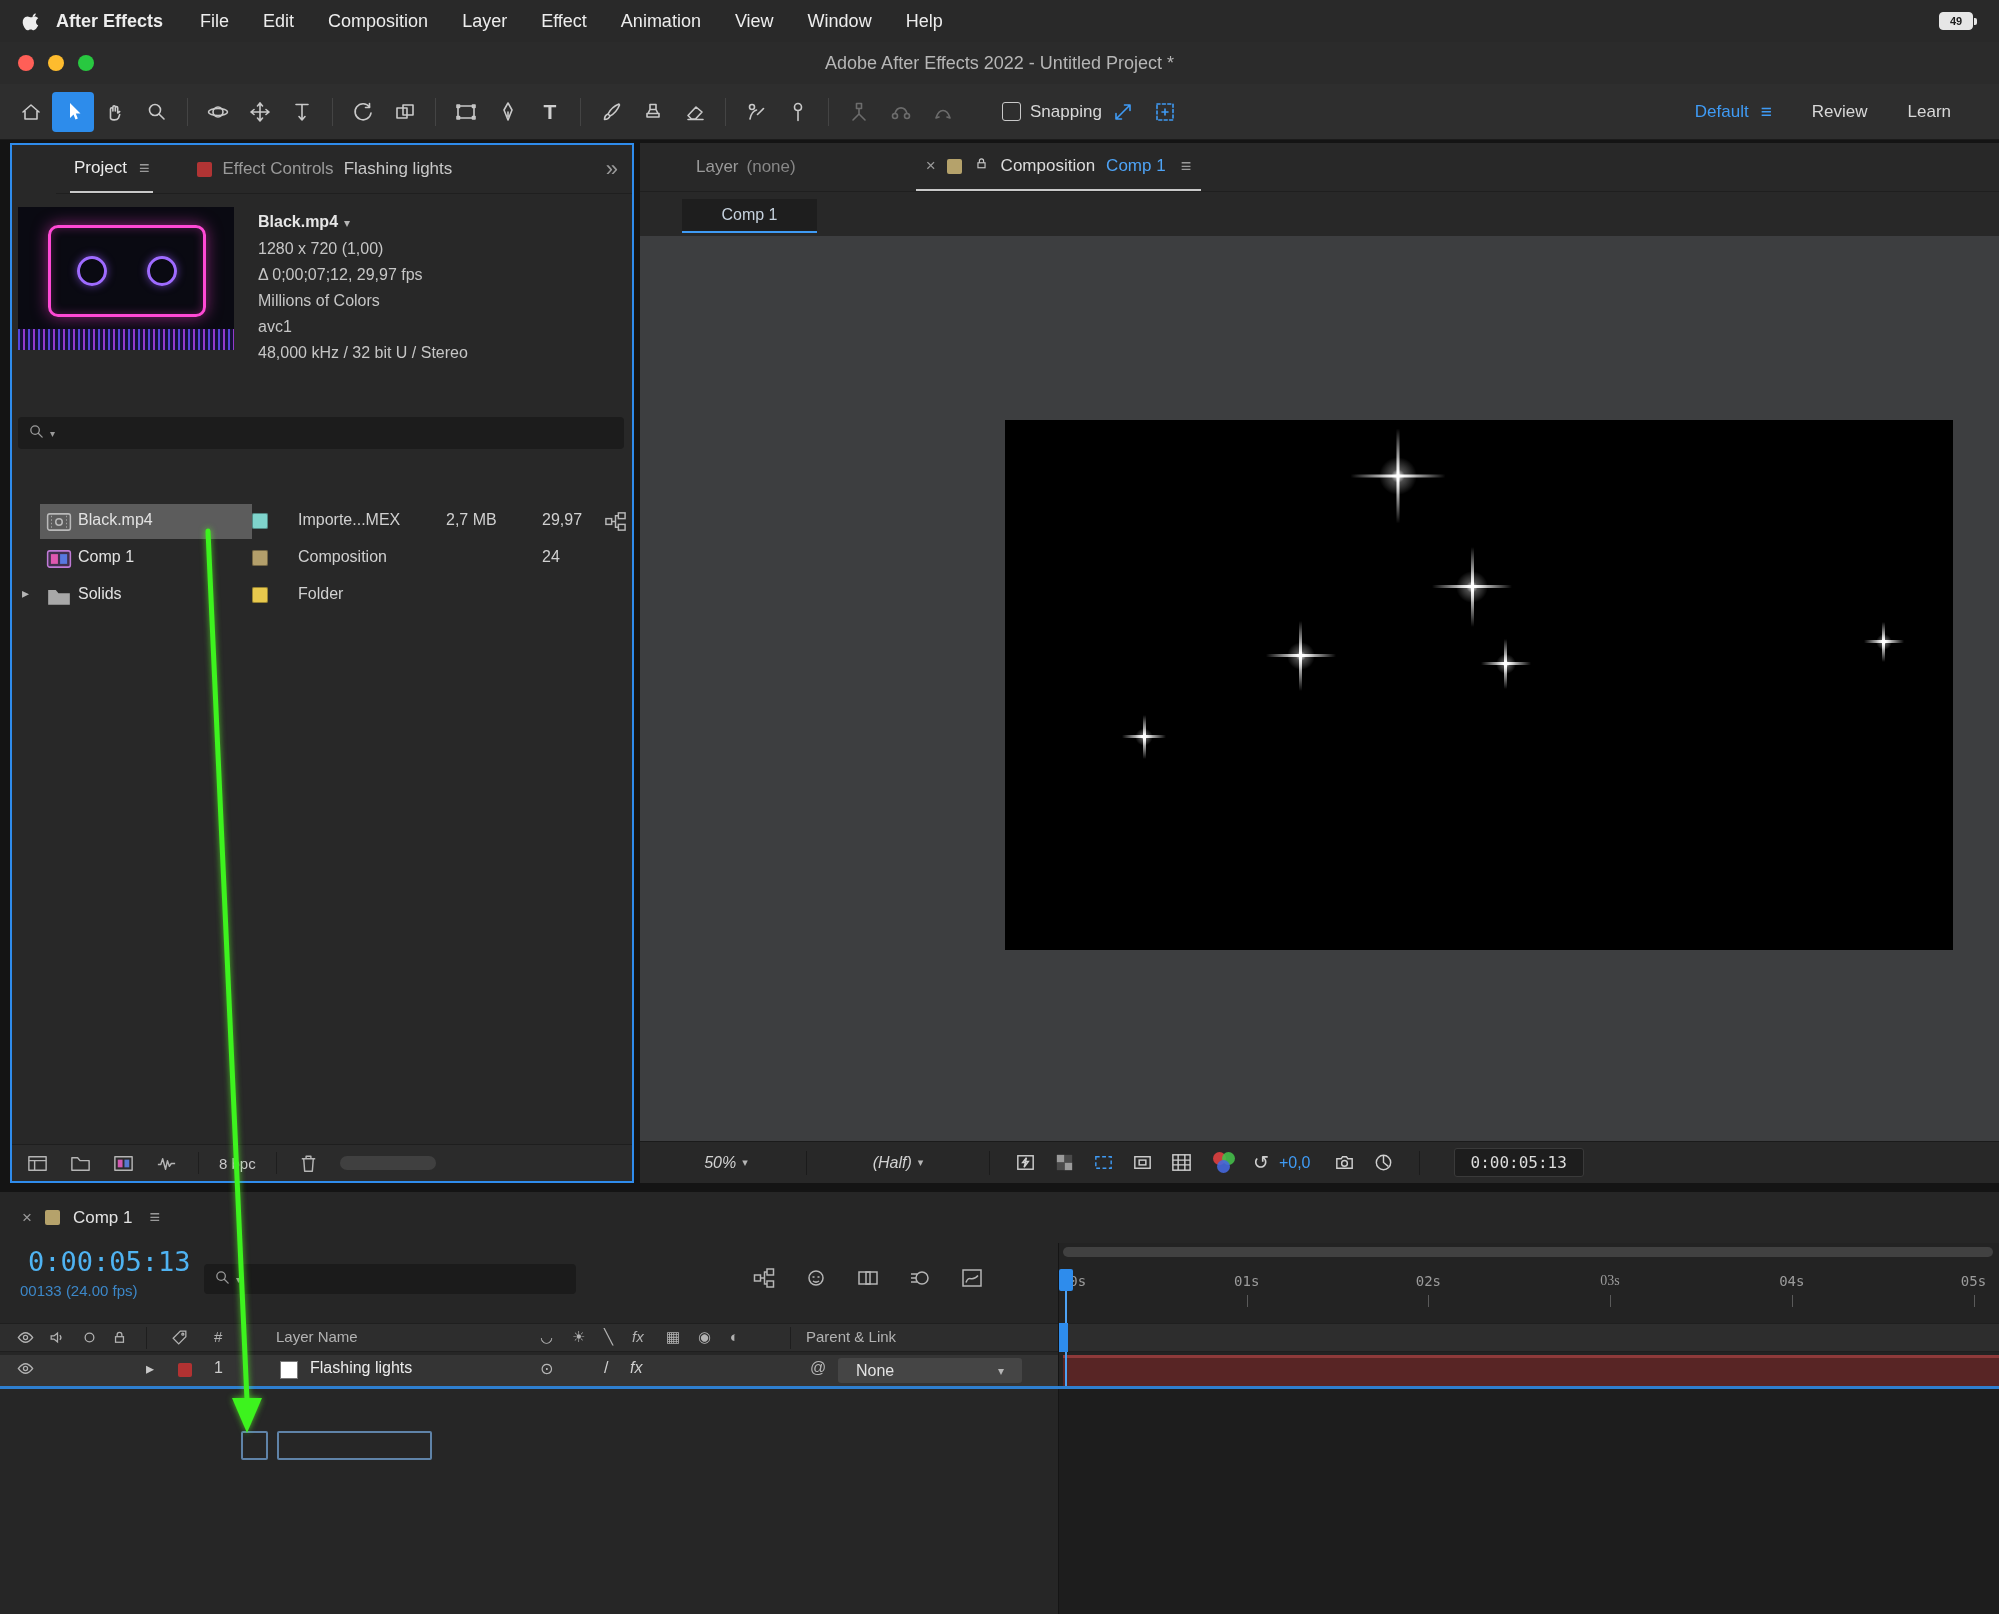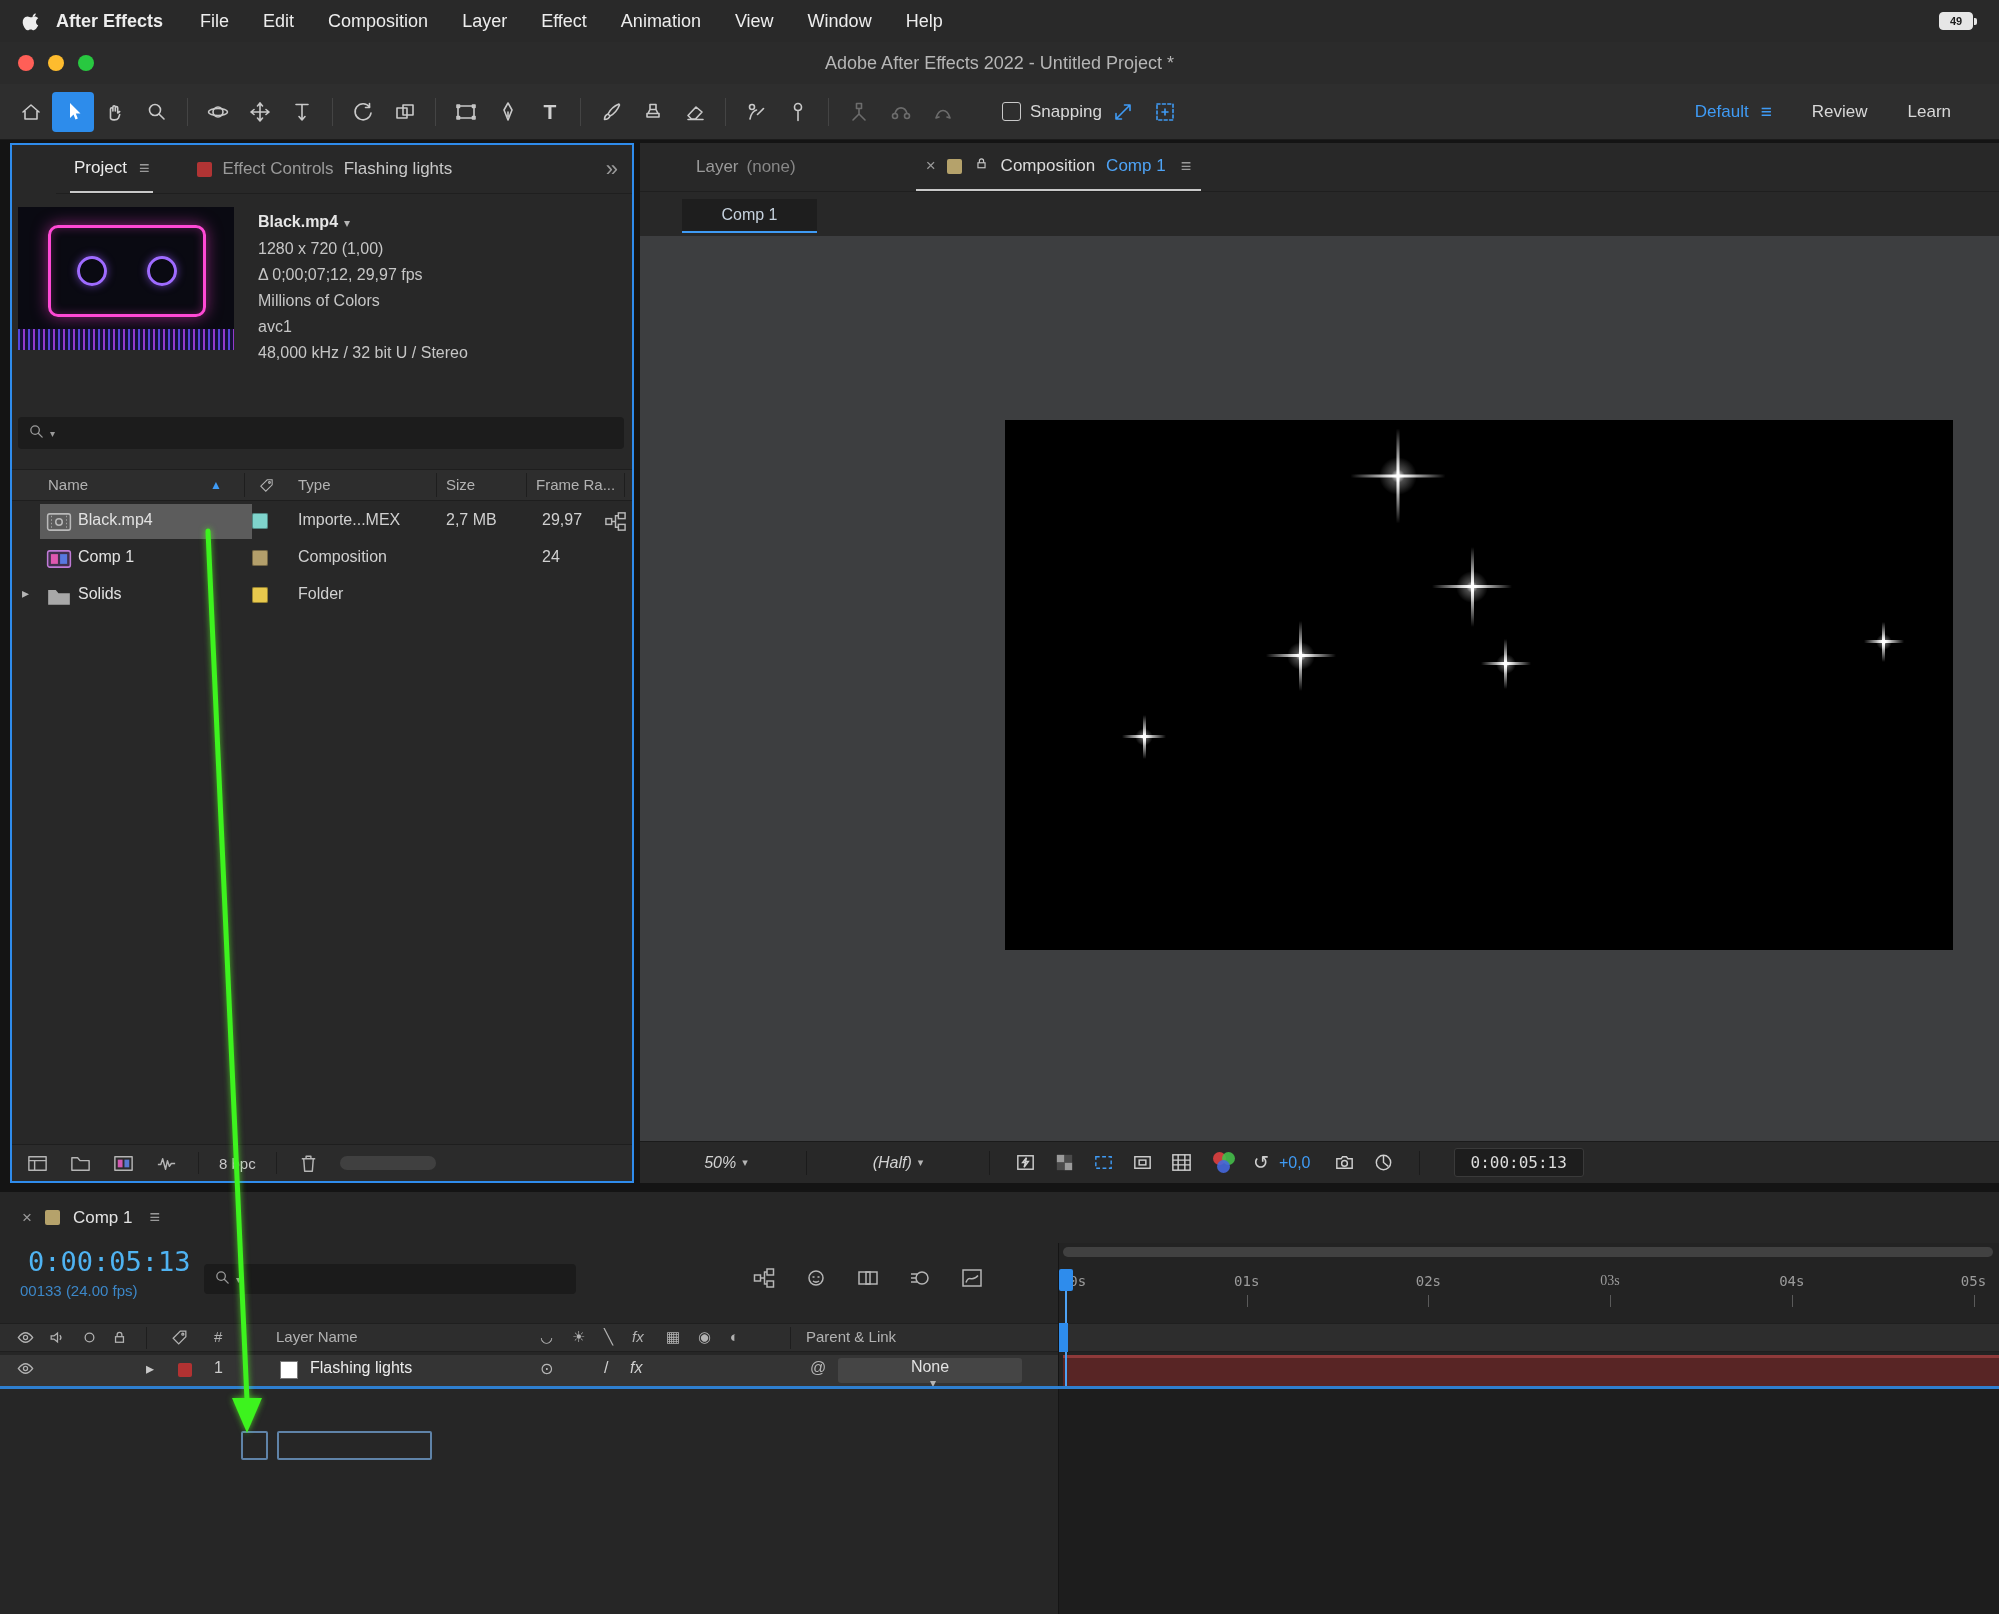--- a/index.html
+++ b/index.html
@@ -149,21 +149,21 @@
   .tl-picons svg{width:24px;height:24px;} .tl-picons svg *{stroke:#b5b5b5;fill:none;stroke-width:1.5;}
   .tl-colhead{position:absolute;left:0;top:131px;width:1058px;height:29px;background:#2d2d2d;
     border-top:1px solid #1f1f1f;border-bottom:1px solid #1f1f1f;box-sizing:border-box;font-size:15px;color:#b2b2b2;}
   .tl-colhead>span{position:absolute;top:4px;}
   .hicon svg{width:19px;height:19px;} .hicon svg *{stroke:#b2b2b2;fill:none;stroke-width:1.6;}
   .tl-layerrow{position:absolute;left:0;top:163px;width:1058px;height:31px;background:#343434;font-size:16px;color:#ececec;}
   .tl-layerrow>span{position:absolute;top:4px;}
   .lr-chip{width:14px;height:14px;background:#b23232;border-radius:2px;top:8px!important;}
   .lr-swatch{width:18px;height:18px;background:#ffffff;border:1px solid #777;box-sizing:border-box;top:6px!important;}
   .none-dd{position:absolute;left:838px;top:3px!important;width:184px;height:25px;background:#454545;border-radius:3px;
-    display:flex;align-items:center;justify-content:space-between;padding:0 18px;box-sizing:border-box;color:#e2e2e2;flex-direction:column;}
+    display:flex;align-items:center;justify-content:space-between;padding:0 18px;box-sizing:border-box;color:#e2e2e2;}
   .insert-line{position:absolute;left:0;top:194px;right:0;height:3px;background:#2e7fd0;z-index:4;}
   .tl-graph{position:absolute;left:1058px;top:51px;right:0;bottom:0;background:#232323;border-left:1px solid #151515;overflow:hidden;}
   .nav-pill{position:absolute;left:4px;right:6px;top:4px;height:10px;background:#414141;border-radius:5px;}
   #ruler-labels{position:absolute;left:0;top:0;right:0;height:80px;}
   .ruler-label{position:absolute;top:30px;transform:translateX(-50%);font-size:14px;color:#9b9b9b;white-space:nowrap;}
   .ruler-tick{position:absolute;top:52px;width:1px;height:12px;background:#5a5a5a;}
   .graph-colhead{position:absolute;left:0;top:80px;right:0;height:29px;background:#2d2d2d;
     border-top:1px solid #1f1f1f;border-bottom:1px solid #1f1f1f;box-sizing:border-box;}
   .layer-bar{position:absolute;left:4px;right:0;top:112px;height:31px;background:#582525;border-top:3px solid #8e3a3a;box-sizing:border-box;}
   .graph-below{position:absolute;left:0;right:0;top:146px;bottom:0;background:#1d1d1d;}
@@ -390,35 +390,20 @@
   </div>
 
   <div class="pp-search">
     <span class="mag"><svg viewBox="0 0 24 24">
           <circle cx="10" cy="10" r="6"></circle>
           <path d="M14.5 14.5 L20 20"></path>
         </svg></span>
     <span class="mini-caret">▾</span>
   </div>
 
-  <div class="pp-header">
-    <span class="col-name">Name</span>
-    <span class="sort-tri">▲</span>
-    <span class="hdr-div" style="left:232px"></span>
-    <span class="tag-ic"><svg viewBox="0 0 24 24">
-          <path d="M4 13 L13 4 h7 v7 L11 20 Z"></path>
-          <circle cx="16.2" cy="7.8" r="1.3"></circle>
-        </svg></span>
-    <span class="col-type">Type</span>
-    <span class="hdr-div" style="left:424px"></span>
-    <span class="col-size">Size</span>
-    <span class="hdr-div" style="left:514px"></span>
-    <span class="col-rate">Frame Ra...</span>
-    <span class="hdr-div" style="left:612px"></span>
-  </div>
 
   <div id="pp-rows">
       <div class="pp-row selected">
         <span class="sel-high"></span>
         <span class="pp-ricon"><svg viewBox="0 0 24 20">
             <rect x="1.5" y="2.5" width="21" height="15" rx="2"></rect>
             <circle cx="12" cy="10" r="3"></circle>
             <path d="M4.6 5 h.7 M4.6 8.2 h.7 M4.6 11.4 h.7 M4.6 14.6 h.7 M18.7 5 h.7 M18.7 8.2 h.7 M18.7 11.4 h.7 M18.7 14.6 h.7"></path>
           </svg></span>
         <span class="pp-rname">Black.mp4</span>

